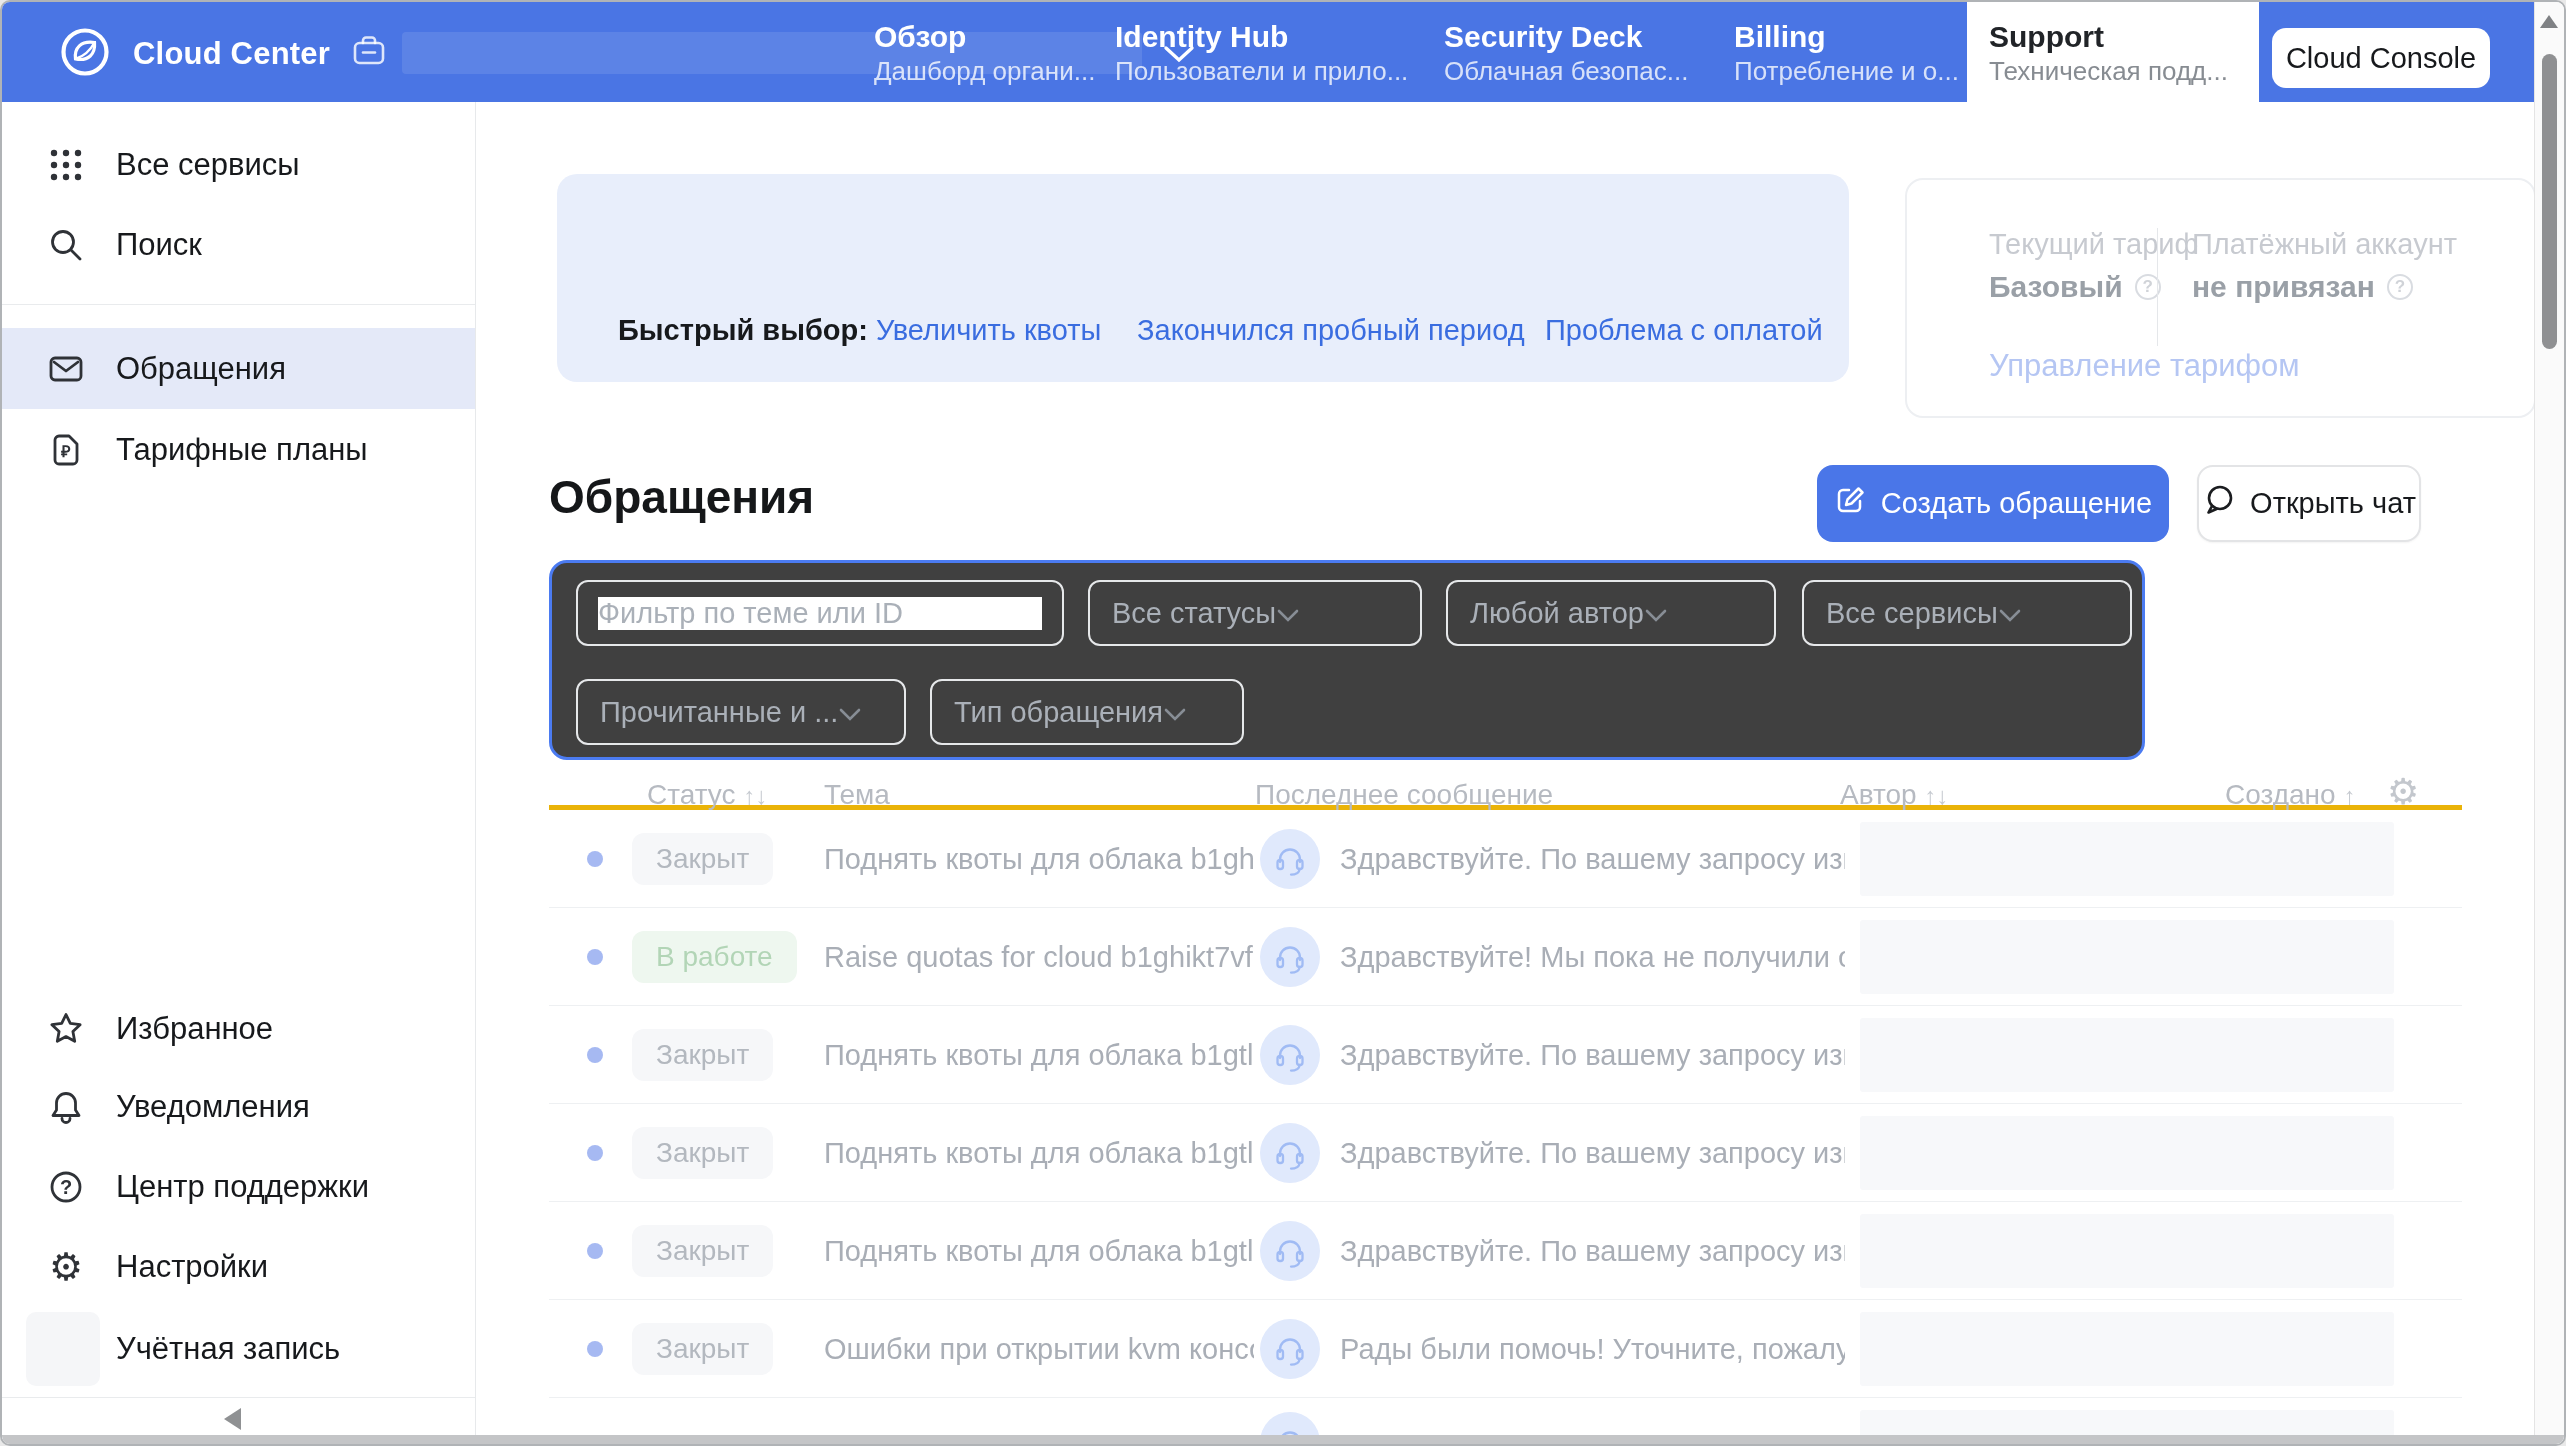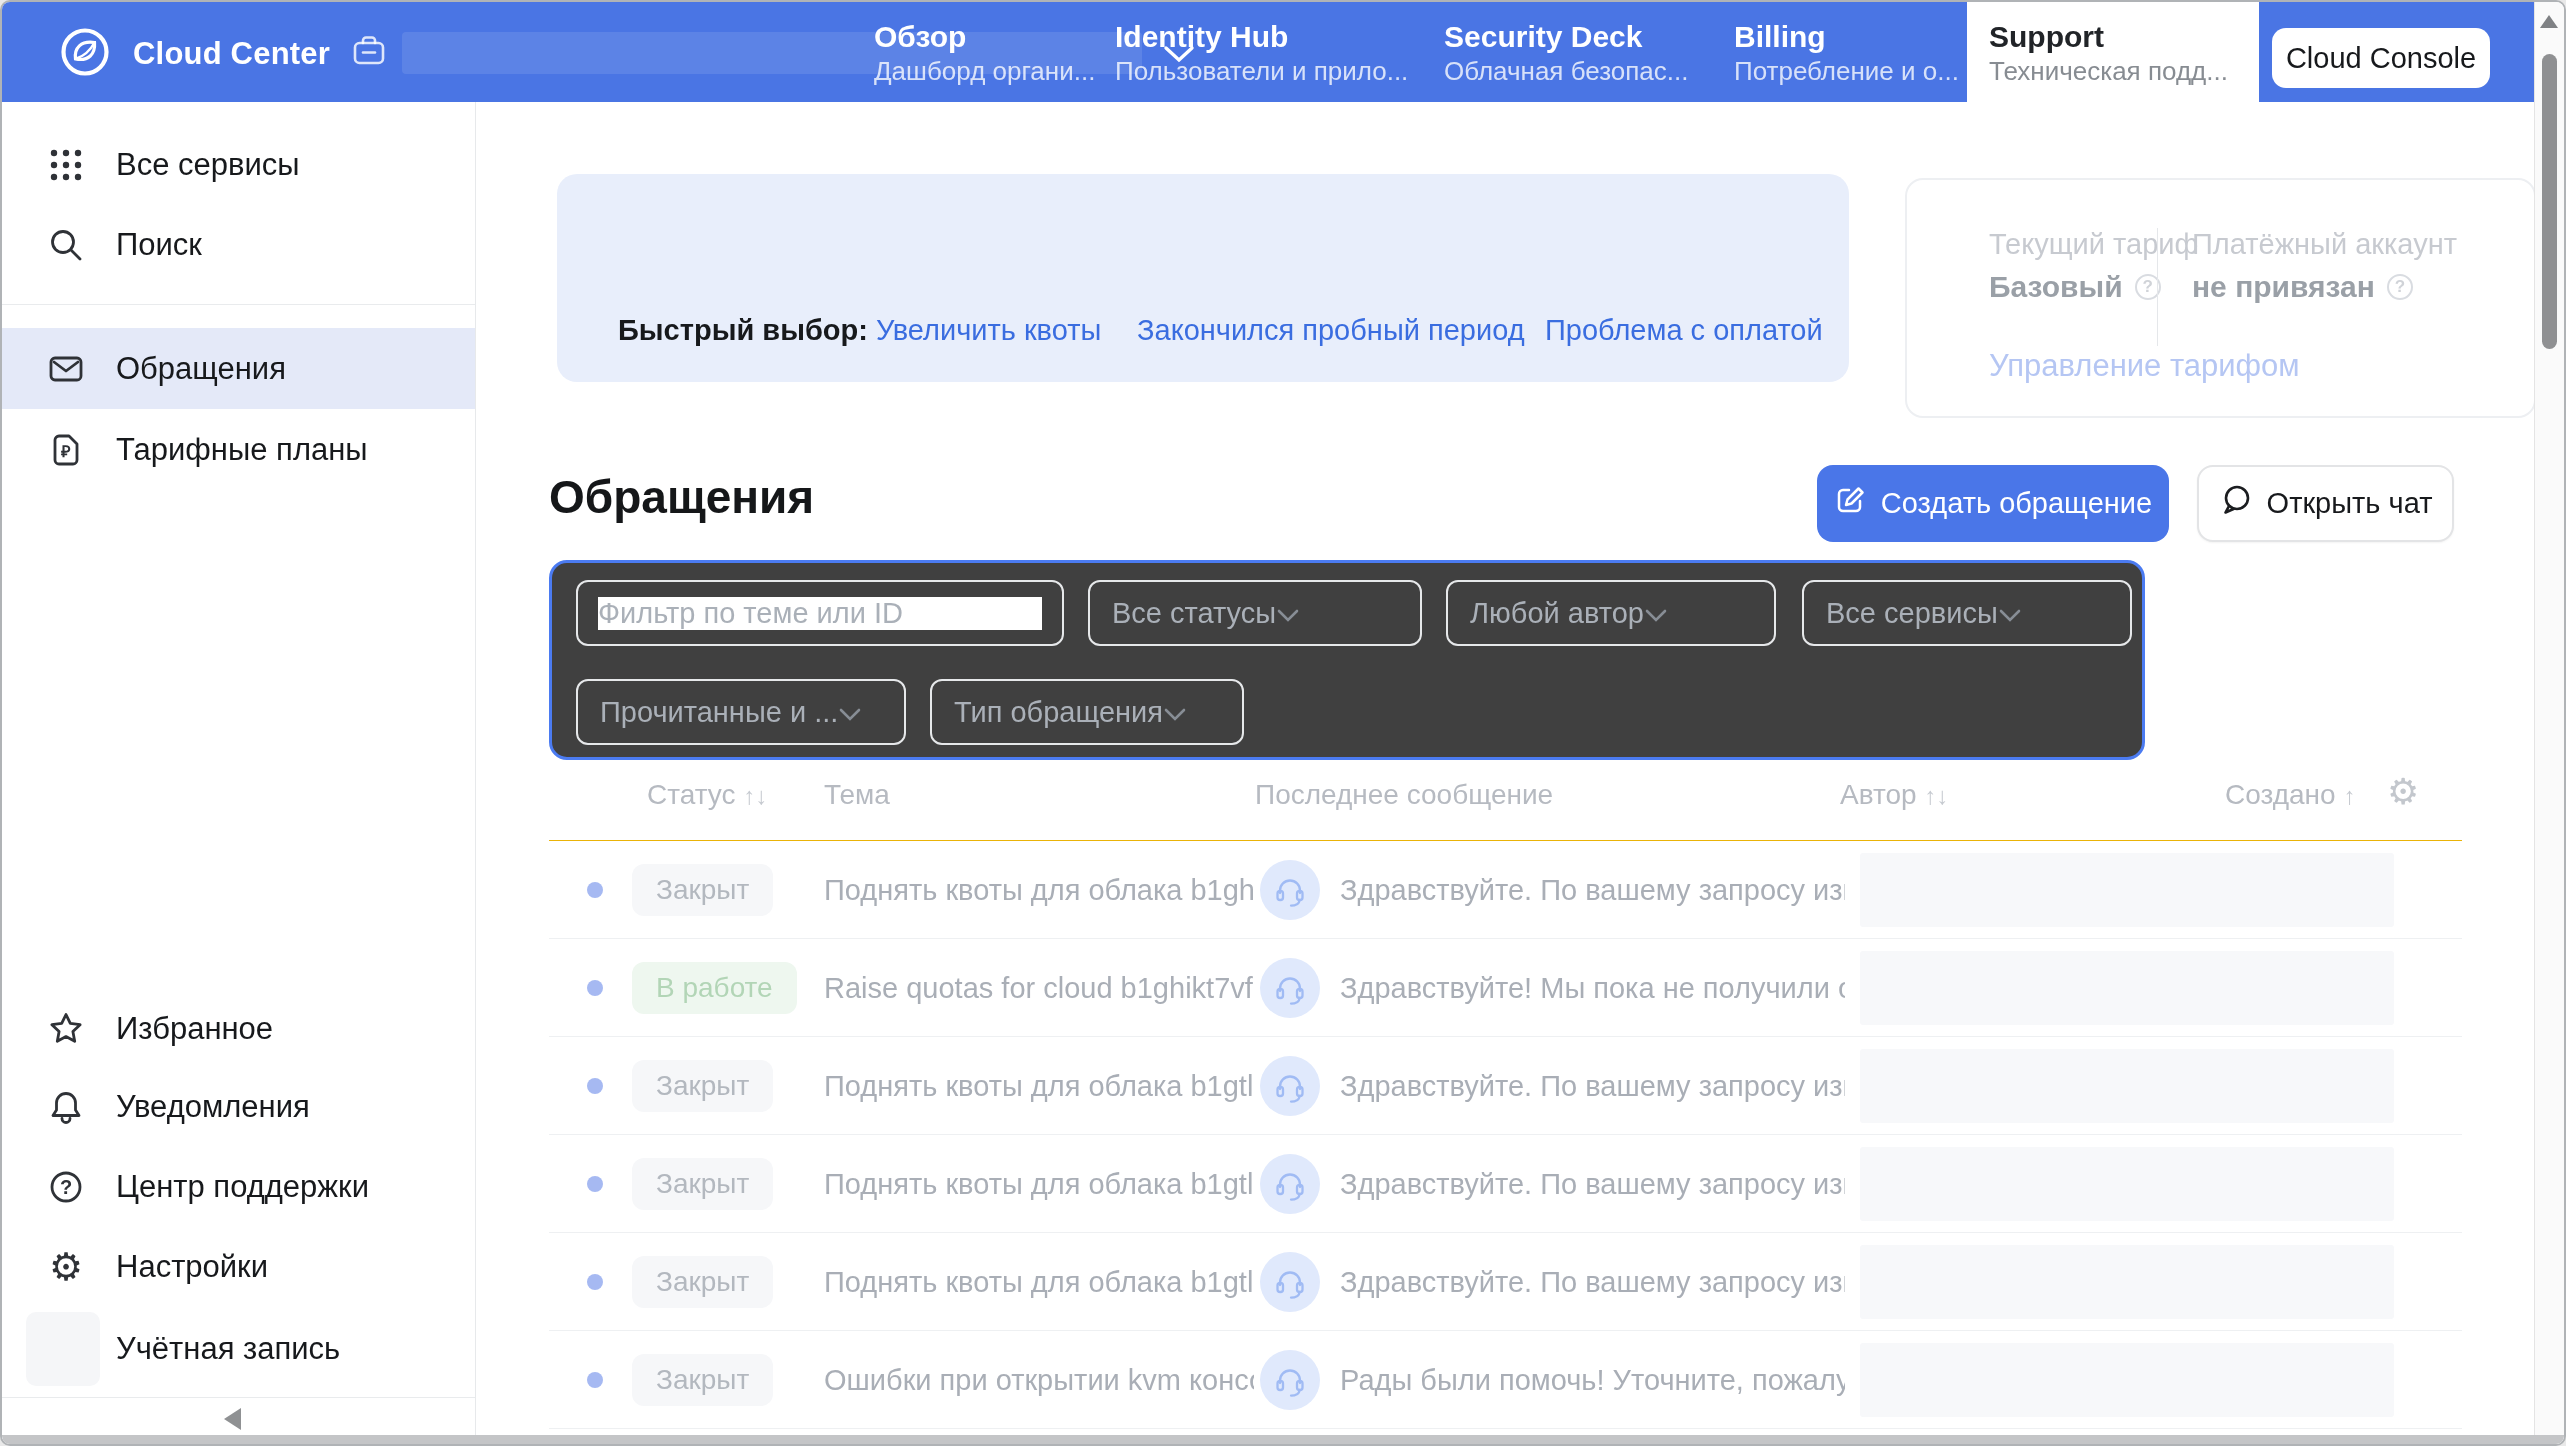--- a/index.html
+++ b/index.html
@@ -63,37 +63,37 @@
   .tariff .val { position:absolute; font-size:30px; font-weight:bold; color:#9aa0a7; white-space:nowrap; display:flex; align-items:center; gap:12px; }
   .tariff .vdiv { position:absolute; left:250px; top:48px; width:1px; height:118px; background:#e5e7ea; }
   .help-dot { display:inline-flex; width:26px; height:26px; border:2px solid #d9dce1; border-radius:50%;
               align-items:center; justify-content:center; font-size:17px; font-weight:bold; color:#d0d3d8; cursor:pointer; }
   .tariff .mlink { position:absolute; left:82px; top:168px; font-size:31px; color:#b5c6f3; cursor:pointer; }
 
   
   .page-title { position:absolute; left:547px; top:468px; font-size:46px; font-weight:800; color:#151719; }
   .btn-create { position:absolute; left:1815px; top:463px; width:352px; height:77px; background:#4a76e8; border-radius:16px;
                 display:flex; align-items:center; justify-content:center; gap:15px; color:#fff; font-size:29px; cursor:pointer; }
-  .btn-chat { position:absolute; left:2195px; top:463px; width:257px; height:77px; background:#fff; border:2px solid #e3e4e6;
+  .btn-chat { position:absolute; left:2195px; top:463px; width:224px; height:77px; background:#fff; border:2px solid #e3e4e6;
               border-radius:16px; display:flex; align-items:center; justify-content:center; gap:14px; color:#17191c; font-size:29px; cursor:pointer;
               box-shadow:0 1px 2px rgba(0,0,0,.05); }
 
   
   .filters { position:absolute; left:547px; top:558px; width:1596px; height:200px; background:#404040;
              border:3px solid #4b7bf1; border-radius:18px; }
   .f-input { position:absolute; left:24px; top:17px; width:488px; height:66px; border:2px solid #e6e8ea; border-radius:12px;
              display:flex; align-items:center; padding:0 20px; }
   .f-input input { width:100%; border:none; outline:none; font-size:29px; font-family:"Liberation Sans",sans-serif; color:#5a5f66; }
   .f-input input::placeholder { color:#aab0b8; }
   .f-select { position:absolute; height:66px; border:2px solid #e6e8ea; border-radius:12px; display:flex; align-items:center;
               padding:0 22px; font-size:29px; color:#aab0b8; cursor:pointer; white-space:nowrap; overflow:hidden; }
 
   
   .table { position:absolute; left:547px; top:755px; width:1913px; }
-  .thead { position:relative; height:84px; border-bottom:1px solid #eab308; }
+  .thead { position:relative; height:53px; border-bottom:5px solid #eab308; }
   .th { position:absolute; top:22px; font-size:28px; color:#b6bac1; white-space:nowrap; }
   .th .sort { font-size:24px; color:#c6cad0; margin-left:8px; }
   .th-gear { position:absolute; left:1838px; top:14px; font-family:"DejaVu Sans",sans-serif; font-size:36px; color:#c3c7cd; cursor:pointer; }
   .trow { position:relative; height:98px; border-bottom:1px solid #eef0f2; cursor:pointer; }
   .dot { position:absolute; left:38px; top:41px; width:16px; height:16px; border-radius:50%; background:#a6b9f2; }
   .badge { position:absolute; left:83px; top:23px; height:52px; border-radius:12px; padding:0 24px;
            display:flex; align-items:center; font-size:28px; white-space:nowrap; }
   .badge.closed { background:#f6f7f9; color:#b3b8bf; }
   .badge.progress { background:#eef7ef; color:#b2d5b6; }
   .topic { position:absolute; left:275px; top:33px; width:430px; font-size:29px; color:#a9aeb6; white-space:nowrap; overflow:hidden; }

